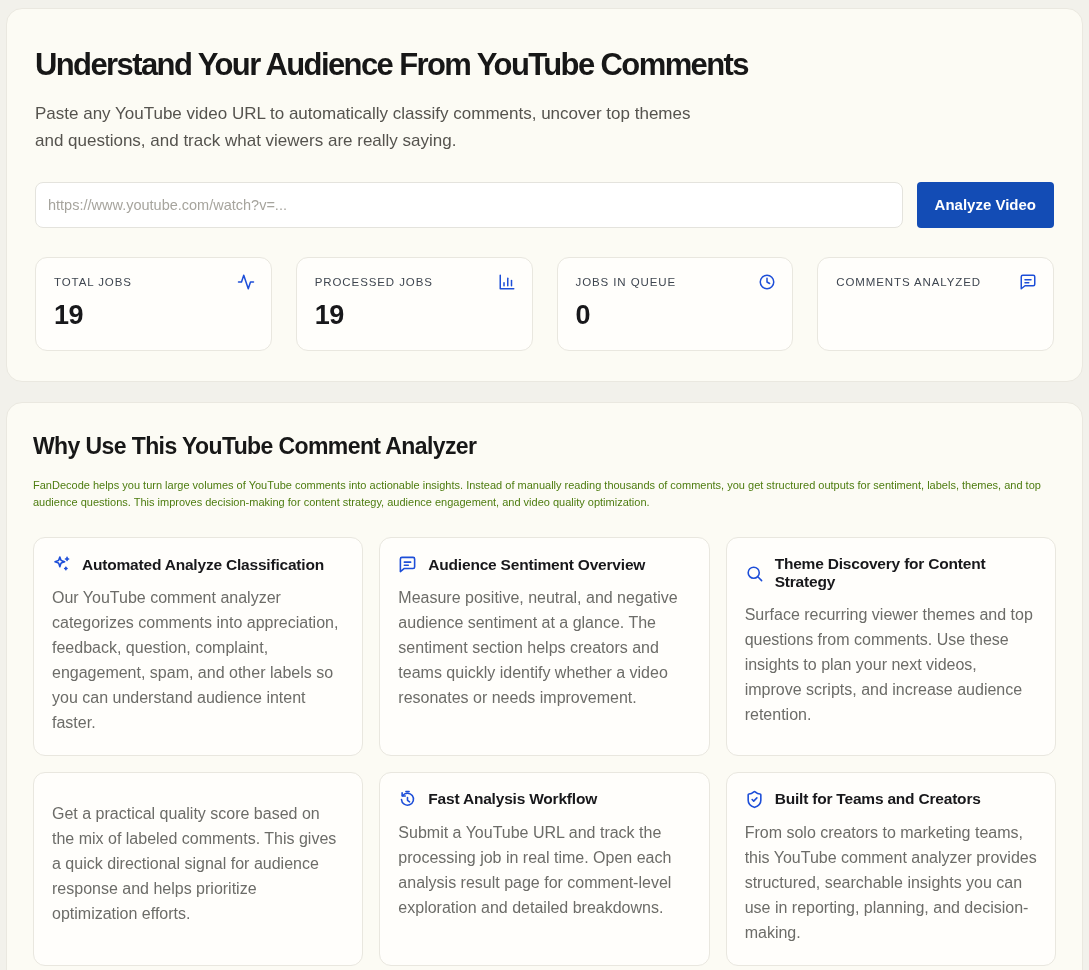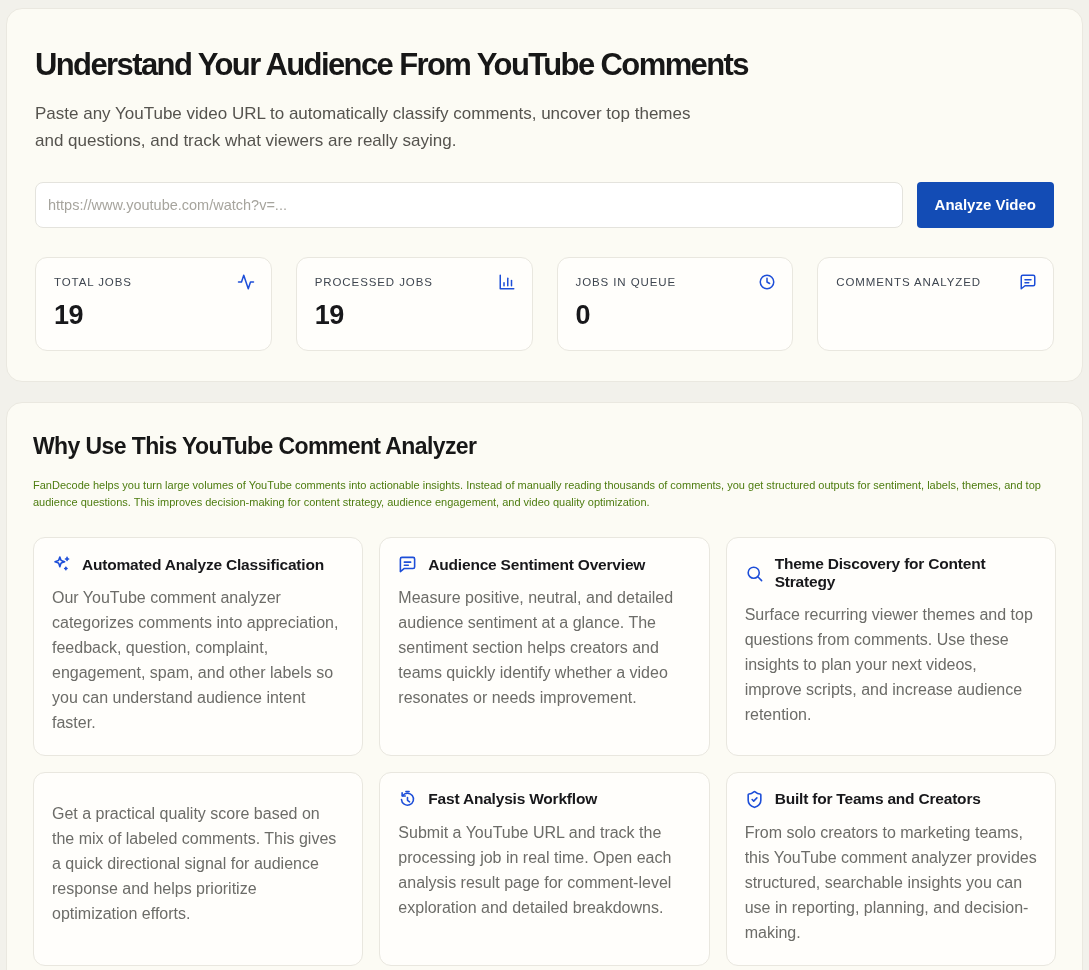--- a/index.html
+++ b/index.html
@@ -237,21 +237,21 @@
       <div class="feature-head">
         <span class="feature-icon">
             <svg viewBox="0 0 24 24" fill="none" stroke="#1d4ed8" stroke-width="2" stroke-linecap="round" stroke-linejoin="round">
               <path d="M21 15a2 2 0 0 1-2 2H8l-5 4V5a2 2 0 0 1 2-2h14a2 2 0 0 1 2 2z"></path>
               <path d="M8 9h8"></path>
               <path d="M8 13h5"></path>
             </svg>
           </span>
         <span class="feature-title">Audience Sentiment Overview</span>
       </div>
-      <p class="feature-body">Measure positive, neutral, and detailed audience sentiment at a glance. The sentiment section helps creators and teams quickly identify whether a video resonates or needs improvement.</p>
+      <p class="feature-body">Measure positive, neutral, and negative audience sentiment at a glance. The sentiment section helps creators and teams quickly identify whether a video resonates or needs improvement.</p>
     </div>
     <div class="feature">
       <div class="feature-head">
         <span class="feature-icon">
             <svg viewBox="0 0 24 24" fill="none" stroke="#1d4ed8" stroke-width="2" stroke-linecap="round" stroke-linejoin="round">
               <circle cx="11" cy="11" r="7"></circle>
               <path d="M16.5 16.5 21 21"></path>
             </svg>
           </span>
         <span class="feature-title">Theme Discovery for Content Strategy</span>

